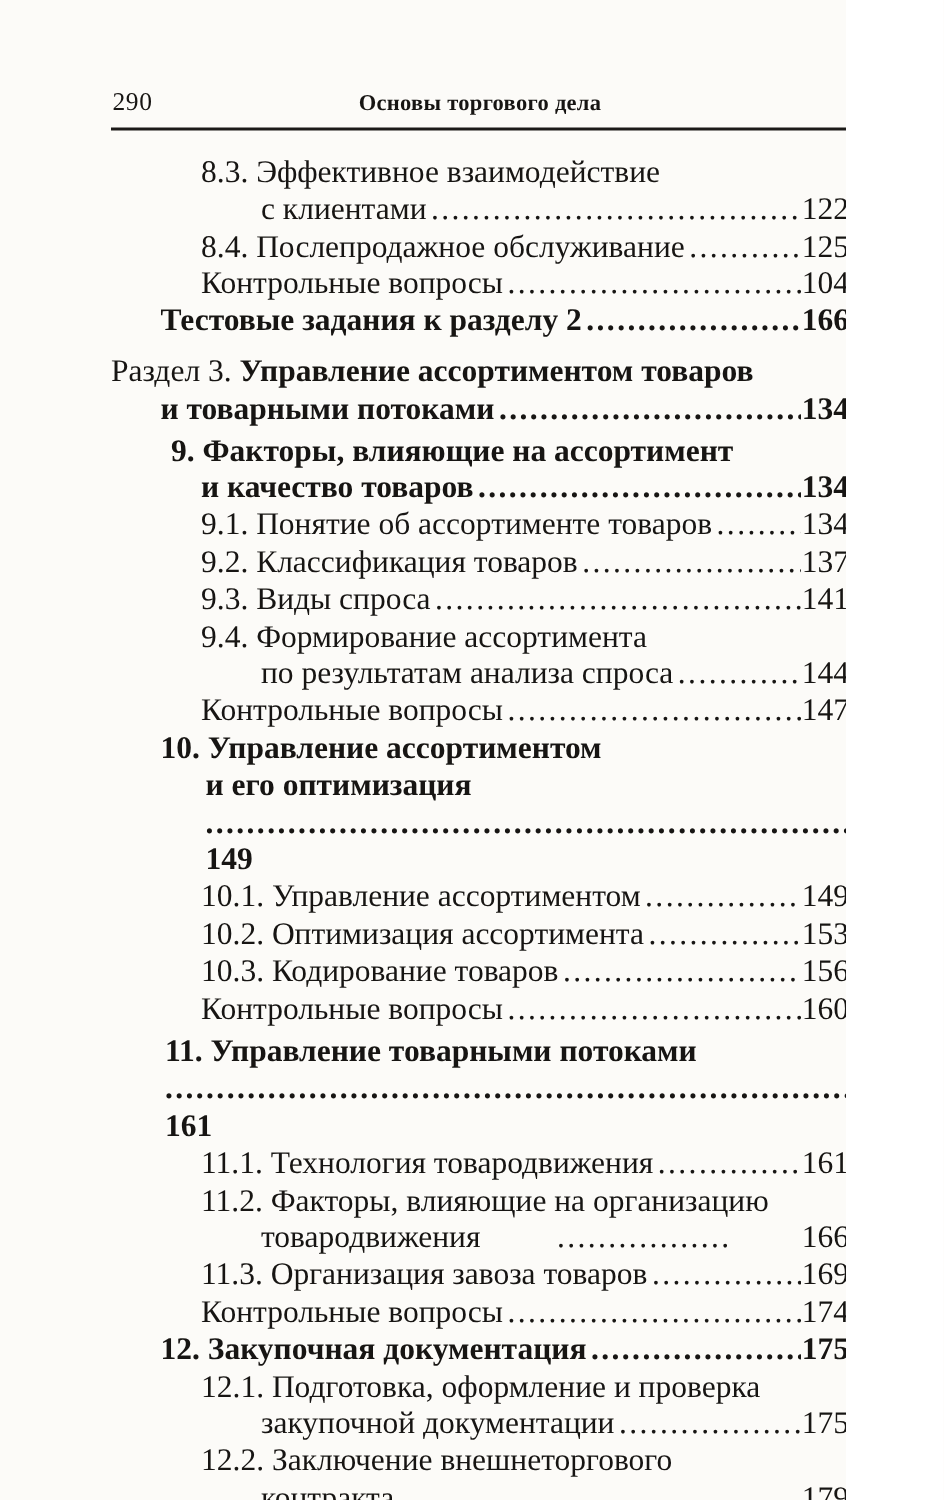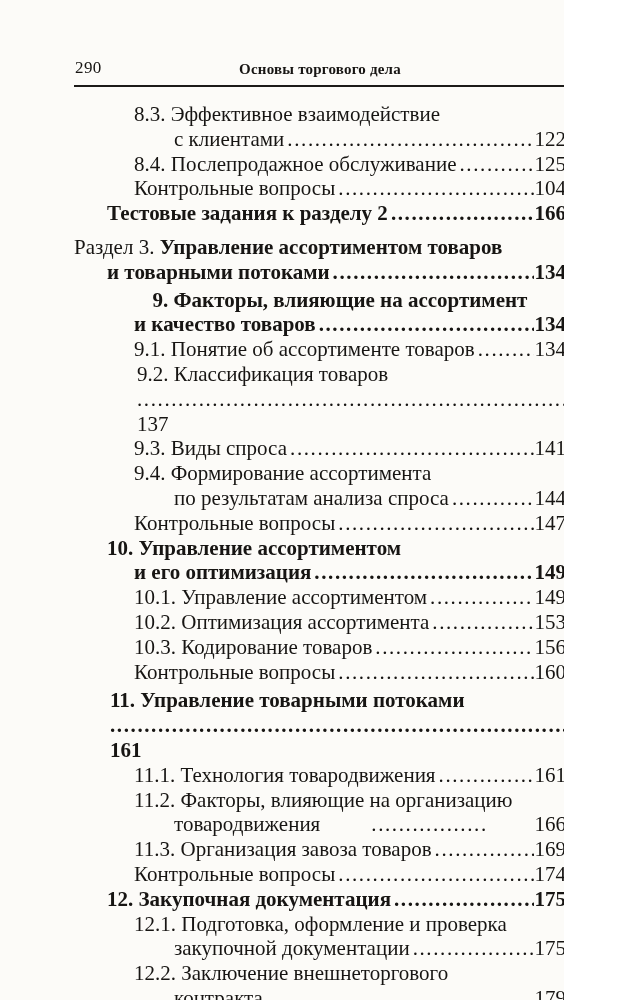--- a/index.html
+++ b/index.html
@@ -96,38 +96,38 @@
           <div class="line" style="padding-left: 0px;">
             <span class="txt"><span class="prefix">Раздел 3. </span>Управление ассортиментом товаров</span>
           </div>
           <div class="line" style="padding-left: 33px;">
             <span class="txt">и товарными потоками</span>
             <span class="dots"></span>
             <span class="pg">134</span>
           </div>
         </div>
         <div class="entry bold" style="margin-top: 3px;">
-          <div class="line" style="padding-left: 40px; justify-content: center;">
+          <div class="line" style="padding-left: 40px;">
             <span class="txt">9. Факторы, влияющие на ассортимент</span>
           </div>
           <div class="line" style="padding-left: 60px;">
             <span class="txt">и качество товаров</span>
             <span class="dots"></span>
             <span class="pg">134</span>
           </div>
         </div>
         <div class="entry">
           <div class="line" style="padding-left: 60px; align-items: flex-end;">
             <span class="txt">9.1. Понятие об ассортименте товаров</span>
             <span class="dots"></span>
             <span class="pg">134</span>
           </div>
         </div>
         <div class="entry">
-          <div class="line" style="padding-left: 60px; flex-direction: column;">
+          <div class="line" style="padding-left: 60px;">
             <span class="txt">9.2. Классификация товаров</span>
             <span class="dots"></span>
             <span class="pg">137</span>
           </div>
         </div>
         <div class="entry">
           <div class="line" style="padding-left: 60px;">
             <span class="txt">9.3. Виды спроса</span>
             <span class="dots"></span>
             <span class="pg">141</span>
@@ -147,21 +147,21 @@
           <div class="line" style="padding-left: 60px;">
             <span class="txt">Контрольные вопросы</span>
             <span class="dots"></span>
             <span class="pg">147</span>
           </div>
         </div>
         <div class="entry bold">
           <div class="line" style="padding-left: 33px;">
             <span class="txt">10. Управление ассортиментом</span>
           </div>
-          <div class="line" style="padding-left: 60px;">
+          <div class="line" style="padding-left: 60px; flex-direction: column;">
             <span class="txt">и его оптимизация</span>
             <span class="dots"></span>
             <span class="pg">149</span>
           </div>
         </div>
         <div class="entry">
           <div class="line" style="padding-left: 60px;">
             <span class="txt">10.1. Управление ассортиментом</span>
             <span class="dots"></span>
             <span class="pg">149</span>

